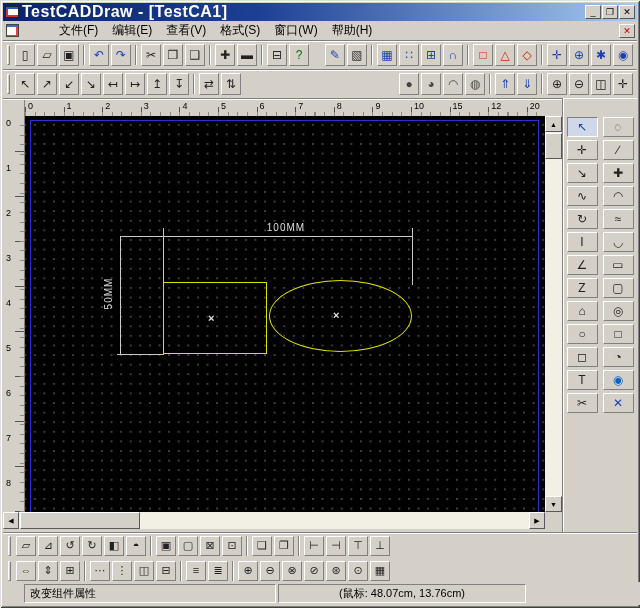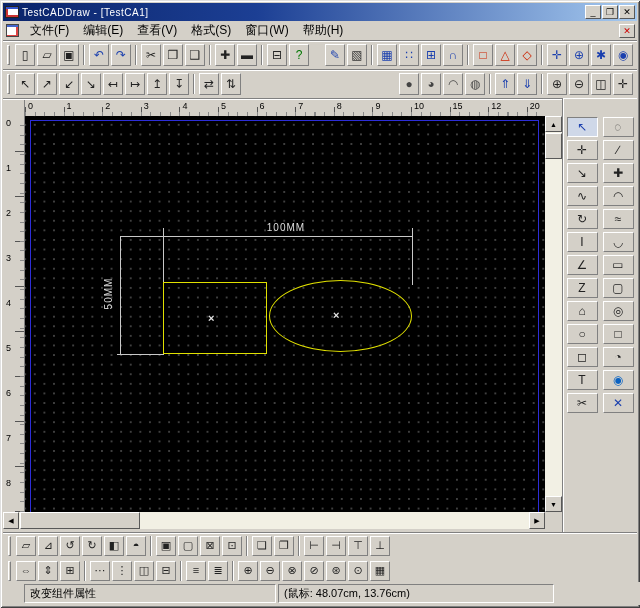--- a/index.html
+++ b/index.html
@@ -4,26 +4,26 @@
 <style>
   html,body{margin:0;padding:0;background:#808080;}
   *{box-sizing:border-box;font-family:"Liberation Sans","DejaVu Sans",sans-serif;}
   .window{position:relative;width:640px;height:608px;background:#d4d0c8;overflow:hidden;
     box-shadow: inset 1px 1px 0 #dfdfdf, inset -1px -1px 0 #404040, inset 2px 2px 0 #ffffff, inset -2px -2px 0 #808080;}
   
   .titlebar{position:absolute;left:3px;top:3px;right:3px;height:18px;
     background:linear-gradient(90deg,#0a246a,#1c3f94 40%,#a6caf0);display:flex;align-items:center;padding:0 2px;}
   .app-icon{width:14px;height:12px;background:#fff;border:1px solid #222;margin-right:3px;
     box-shadow:inset 0 2px 0 #3355cc, inset 2px -2px 0 #cc3333;}
-  .title{color:#fff;font-size:10px;font-weight:normal;letter-spacing:.5px;white-space:nowrap;}
+  .title{color:#fff;font-size:16px;font-weight:bold;letter-spacing:.5px;white-space:nowrap;}
   .wbtns{margin-left:auto;display:flex;gap:1px;}
   .wbtn{width:16px;height:14px;background:#d4d0c8;font-size:9px;line-height:12px;text-align:center;color:#000;
     border-top:1px solid #fff;border-left:1px solid #fff;border-right:1px solid #585858;border-bottom:1px solid #585858;cursor:default;}
   
-  .menubar{position:absolute;left:3px;top:21px;right:3px;height:19px;display:flex;align-items:center;padding:0 2px;background:#d4d0c8;}
+  .menubar{position:absolute;left:3px;top:21px;right:3px;height:19px;display:flex;align-items:center;padding:0 2px;background:#d4d0c8;gap:29px;}
   .mdi-icon{width:13px;height:13px;background:#fff;border:1px solid #444;margin:0 4px 0 1px;
     box-shadow:inset 0 2px 0 #4466cc, inset -2px -1px 0 #dd4444;}
   .menu-item{font-size:12px;color:#000;padding:2px 7px;white-space:nowrap;}
   .menu-close{margin-left:auto;color:#c00;font-weight:bold;}
   
   .toolbar{position:absolute;left:3px;right:3px;height:29px;background:#d4d0c8;display:flex;align-items:center;
     border-top:1px solid #808080;box-shadow:inset 0 1px 0 #ffffff;padding:0 3px;}
   .tb1{top:40px;} .tb2{top:69px;}
   .grip{width:3px;height:20px;margin:0 4px 0 1px;background:#d4d0c8;
     border-top:1px solid #fff;border-left:1px solid #fff;border-right:1px solid #808080;border-bottom:1px solid #808080;}
@@ -84,21 +84,21 @@
   
   .bottombar{position:absolute;left:3px;top:532px;width:634px;height:50px;background:#d4d0c8;border-top:1px solid #808080;box-shadow:inset 0 1px 0 #fff;}
   .brow{display:flex;align-items:center;height:25px;padding-left:4px;}
   .bbtn{width:20px;height:20px;margin:0 1px;display:flex;align-items:center;justify-content:center;background:#d4d0c8;cursor:default;
     border-top:1px solid #fff;border-left:1px solid #fff;border-right:1px solid #808080;border-bottom:1px solid #808080;}
   .bbtn .glyph{font-size:11px;line-height:11px;color:#222;}
   
   .statusbar{position:absolute;left:3px;top:582px;width:634px;height:23px;background:#d4d0c8;display:flex;gap:2px;padding:2px 1px 0 1px;margin-left:20px;}
   .spanel{height:19px;font-size:11px;line-height:15px;color:#000;padding:1px 5px;white-space:nowrap;overflow:hidden;
     border-top:1px solid #808080;border-left:1px solid #808080;border-right:1px solid #fff;border-bottom:1px solid #fff;}
-  .sp-msg{width:252px;} .sp-mouse{width:276px;} .sp-pos{flex:1;}
+  .sp-msg{width:252px;} .sp-mouse{width:248px;text-align:center;} .sp-pos{flex:1;}
   .resize-grip{position:absolute;right:4px;bottom:4px;width:12px;height:12px;
     background:repeating-linear-gradient(135deg,transparent 0 2px,#fff 2px 3px,#808080 3px 4px);}
 </style>
 </head>
 <body>
 
 <div class="window">
 
   <div class="titlebar">
     <span class="app-icon"></span>

